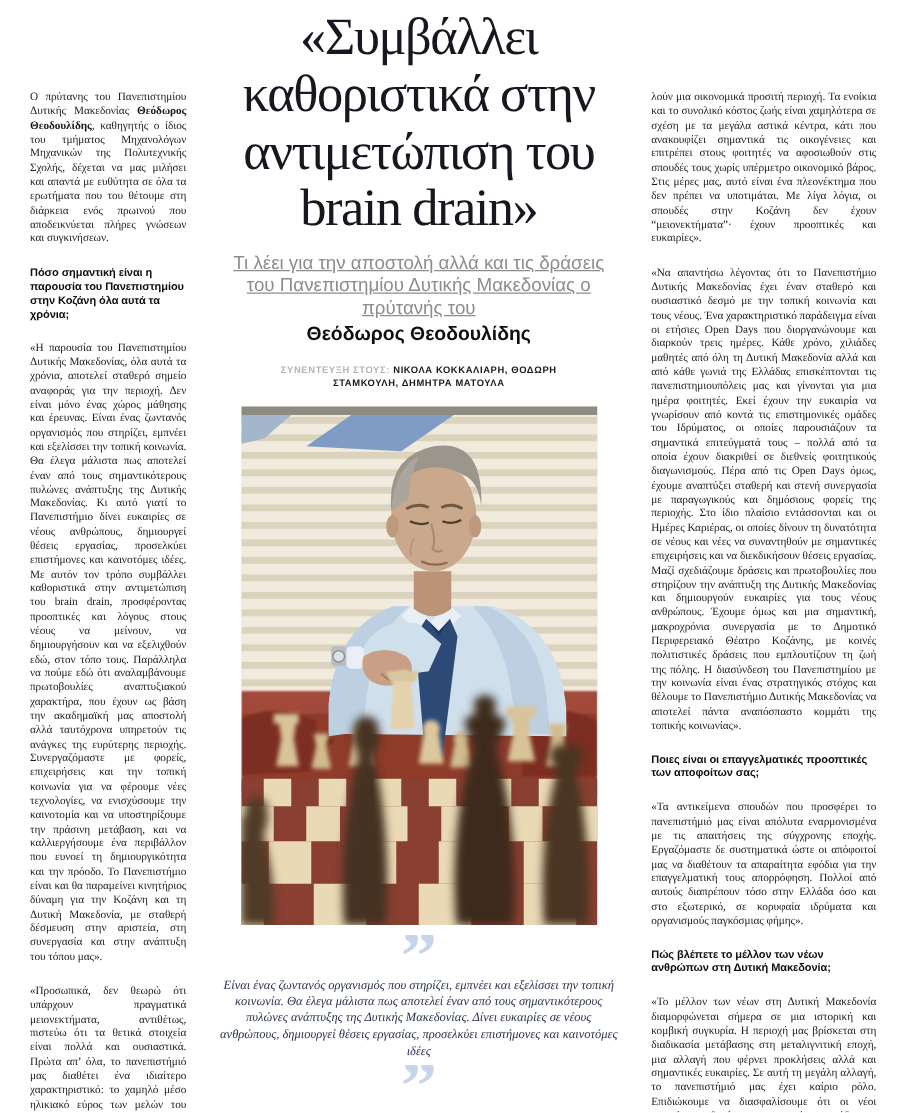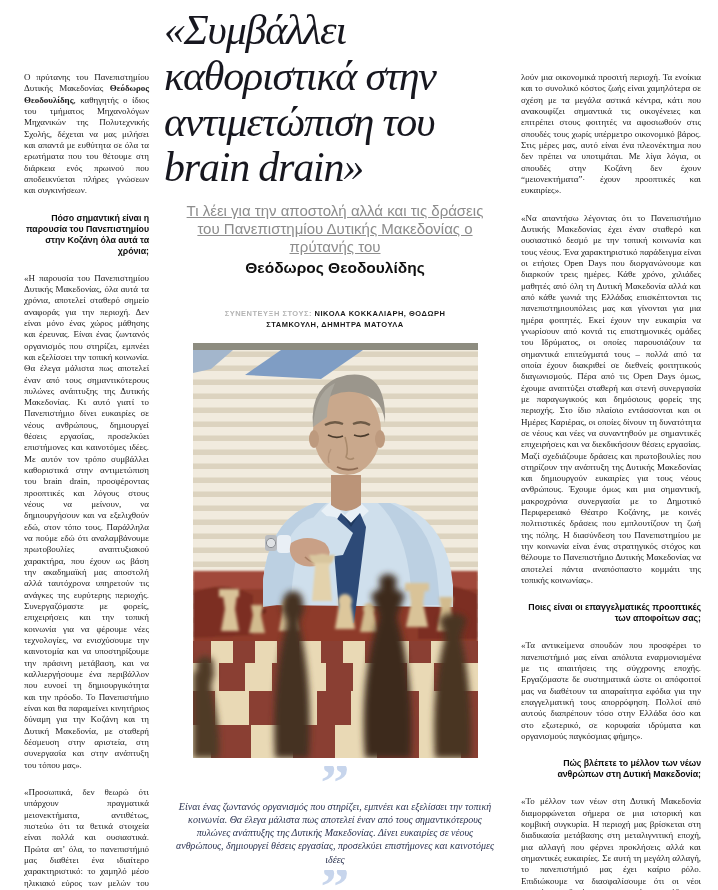--- a/index.html
+++ b/index.html
@@ -4,27 +4,27 @@
 <style>
   html,body{margin:0;padding:0;background:#ffffff;}
   body{width:718px;height:890px;overflow:hidden;font-family:"Liberation Serif",serif;color:#1c1c1c;}
   .page{position:relative;width:718px;height:890px;box-sizing:border-box;padding:6px 6px 0 8px;display:flex;gap:9px;background:#ffffff;}
   .col-left{width:157px;flex:0 0 157px;padding-top:50px;box-sizing:border-box;overflow:hidden;height:884px;}
   .col-center{width:322px;flex:0 0 322px;box-sizing:border-box;overflow:visible;}
   .col-right{width:212px;flex:0 0 212px;padding-top:50px;box-sizing:border-box;overflow:hidden;height:884px;}
 
   .body-text{font-size:9px;line-height:1.26;text-align:justify;letter-spacing:-0.05px;color:#1b1b1b;}
   .body-text p{margin:16px;}
-  .question{font-family:"Liberation Sans","DejaVu Sans",sans-serif;font-weight:bold;font-size:8.8px;line-height:1.25;margin:8px 0 2px 11px;text-align:right;color:#0f0f0f;}
+  .question{font-family:"Liberation Sans","DejaVu Sans",sans-serif;font-weight:bold;font-size:8.8px;line-height:1.25;margin:8px 0 2px 11px;text-align:left;color:#0f0f0f;}
   .intro-name{font-weight:bold;}
 
-  .headline{font-size:42px;line-height:1.09;text-align:left;color:#17171f;margin:2px -10px 0;letter-spacing:-1.2px;font-weight:400;font-style:italic;}
+  .headline{font-size:42px;line-height:1.09;text-align:center;color:#17171f;margin:2px -10px 0;letter-spacing:-1.2px;font-weight:400;}
   .subhead{font-family:"Liberation Sans","DejaVu Sans",sans-serif;font-size:15px;line-height:1.2;color:#8d8d8d;text-align:center;margin:11px auto 0;width:300px;text-decoration:underline;}
   .subname{font-family:"Liberation Sans","DejaVu Sans",sans-serif;font-size:15.5px;font-weight:bold;color:#0e0e0e;text-align:center;margin-top:3px;}
-  .byline{font-family:"Liberation Sans","DejaVu Sans",sans-serif;font-size:7.5px;font-weight:bold;letter-spacing:0.5px;line-height:1.5;text-align:center;margin:31px auto 0;width:240px;color:#b4b4b4;}
+  .byline{font-family:"Liberation Sans","DejaVu Sans",sans-serif;font-size:7.5px;font-weight:bold;letter-spacing:0.5px;line-height:1.5;text-align:center;margin:13px auto 0;width:240px;color:#b4b4b4;}
   .byline .names{color:#1a1a1a;}
 
   .photo-wrap{margin:12px auto 0;width:285px;height:415px;overflow:hidden;background:#ece6d8;}
 
   .quote-icon{display:block;text-align:center;color:#c7d5ec;font-size:58px;line-height:34px;height:32px;overflow:hidden;font-family:"Liberation Serif",serif;font-weight:bold;margin-top:8px;}
   .quote-icon.close{margin-top:4px;}
   .pull-quote{font-style:italic;font-size:10px;line-height:1.33;color:#2b3350;text-align:center;margin:2px auto 0;width:320px;}
 </style>
 </head>
 <body>

